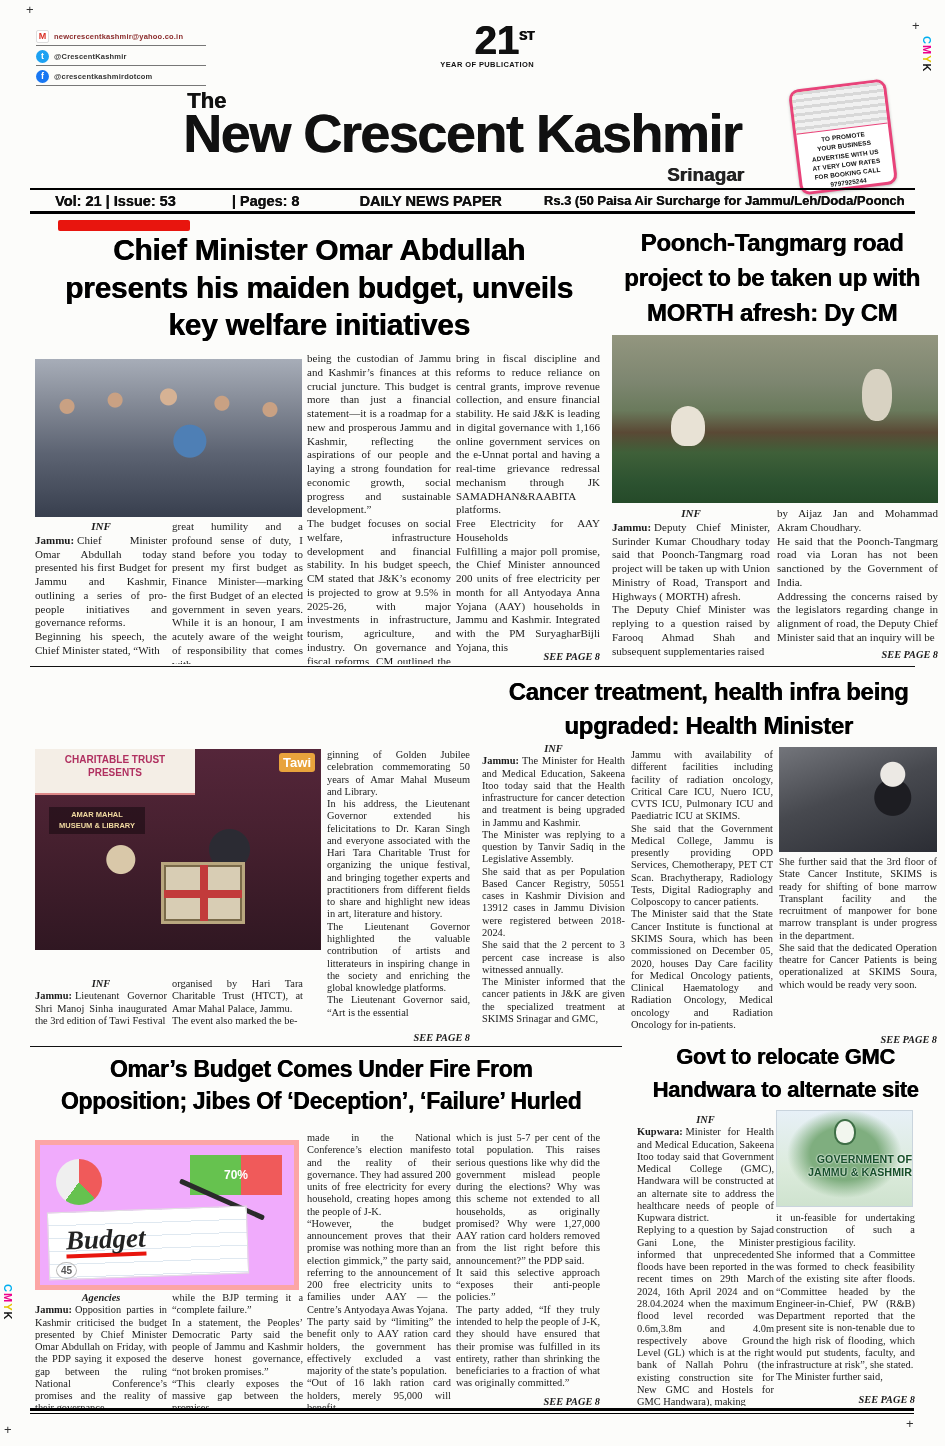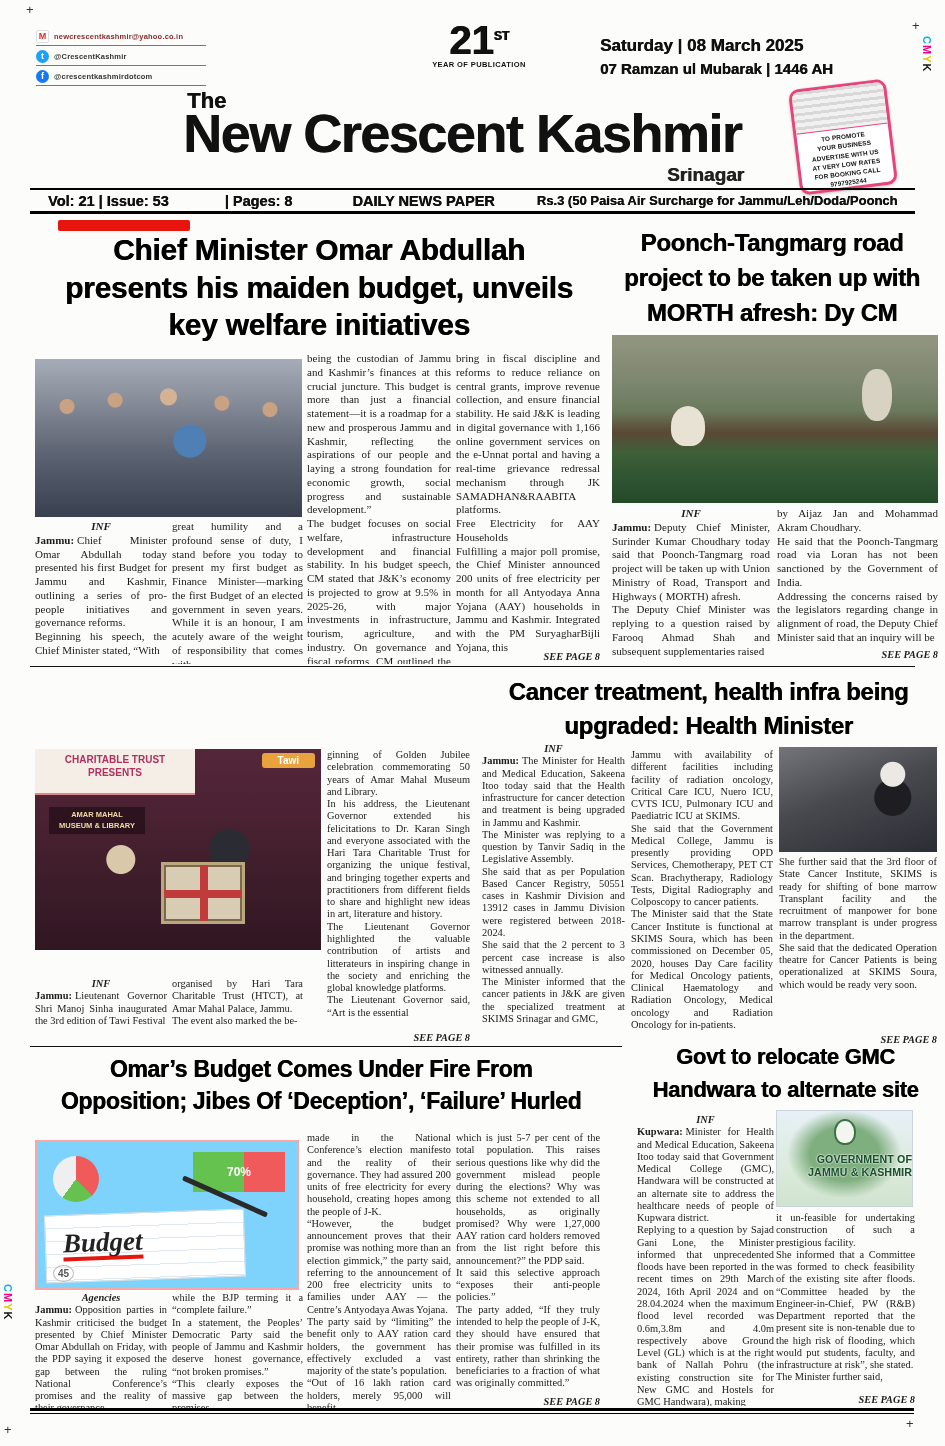--- a/index.html
+++ b/index.html
@@ -23,21 +23,21 @@
   .cy{color:#00aeef}.mg{color:#ec008c}.yl{color:#e3c400}.k{color:#111}
   
   .srow{display:flex;align-items:center;gap:5px;border-bottom:1px solid #777;padding-bottom:2px;margin-bottom:4px}
   .ic{width:13px;height:13px;border-radius:50%;color:#fff;font:bold 9px/13px "Liberation Sans",sans-serif;
       text-align:center;display:inline-block;flex:none}
   .ic.gmail{background:#fff;color:#d93025;border-radius:2px;border:1px solid #ddd;line-height:11px}
   .ic.twitter{background:#1da1f2}
   .ic.fb{background:#1877f2}
   .slabel{font-size:7.5px;font-weight:bold;color:#333;letter-spacing:.2px}
   .slabel.email{color:#8a2a2a}
-  .yb{text-align:center}
+  .yb{text-align:right}
   .yb-num{font-size:40px;line-height:.9;font-weight:700;text-shadow:1px 0 0 #000}
   .yb-num sup{font-size:12px;vertical-align:super}
   .yb-cap{font-size:7.5px;font-weight:bold;letter-spacing:.4px;margin-top:2px}
   .dates div{font-weight:700;text-shadow:.4px 0 0 #000}
   .advert{border:3px solid #e8437a;border-radius:10px;background:#fff;transform:rotate(-7deg);overflow:hidden;
           box-shadow:0 1px 3px rgba(0,0,0,.25)}
   .advert .mini{height:42px;background:
       repeating-linear-gradient(180deg,#d8d8d8 0 3px,#f1f1f1 3px 7px),
       linear-gradient(90deg,#e9b765 0 18%,transparent 18%);border-bottom:1px solid #e8437a}
   .advert .adtext{font-size:6.4px;line-height:1.45;font-weight:bold;text-align:center;padding:3px 1px;
@@ -57,33 +57,33 @@
       linear-gradient(180deg,#a7adb8 0%,#888e9a 25%,#5c6372 60%,#383f4e 100%)}
   .photo2{background:
       linear-gradient(180deg,#93967f 0%,#7d8670 28%,#6a7a5c 45%,#5a4935 58%,#3f6039 70%,#2c5230 88%,#254a29 100%)}
   .photo3{background:
       radial-gradient(circle at 30% 55%,#d9c8a9 0 14px,transparent 15px),
       radial-gradient(circle at 68% 50%,#2b2b33 0 20px,transparent 21px),
       linear-gradient(180deg,#55263a 0%,#46202f 45%,#301722 100%)}
   .banner{position:absolute;left:0;top:0;width:160px;height:46px;background:#f4eee6;color:#b03060;
       font-weight:bold;font-size:10px;line-height:1.3;text-align:center;padding-top:4px;white-space:pre-line;
       border-bottom:2px solid #d88}
-  .tawi{position:absolute;right:6px;top:4px;background:#e8a33c;color:#fff;font-weight:bold;font-size:10px;
-      padding:2px 16px;border-radius:3px}
+  .tawi{position:absolute;right:6px;top:4px;background:#e8a33c;color:#fff;font-weight:bold;font-size:13px;
+      padding:2px 4px;border-radius:3px}
   .poster{position:absolute;left:14px;top:58px;width:96px;background:rgba(20,10,14,.55);color:#f0d9a0;
       font-weight:bold;font-size:7.5px;line-height:1.4;text-align:center;padding:3px 2px;white-space:pre-line}
   .gift{position:absolute;left:44%;top:56%;width:84px;height:62px;background:#d8cdb4;border:3px solid #b9a77f;
       box-shadow:0 0 0 2px #7a6a4a inset}
   .gift:before{content:"";position:absolute;left:46%;top:0;width:8px;height:100%;background:#c23b3b}
   .gift:after{content:"";position:absolute;left:0;top:46%;width:100%;height:8px;background:#c23b3b}
   .photo4{background:
       radial-gradient(circle at 72% 26%,#ece9e4 0 12px,transparent 13px),
       radial-gradient(circle at 72% 48%,#1d1d22 0 18px,transparent 19px),
       linear-gradient(160deg,#73757b 0%,#47494f 45%,#2b2d34 100%)}
-  .illus{position:absolute;background:#7dd3fc;border:2px solid #fca5a5;overflow:hidden}
+  .illus{position:absolute;background:#f0abfc;border:5px solid #fca5a5;overflow:hidden}
   .illus .pie{position:absolute;left:16px;top:14px;width:46px;height:46px;border-radius:50%;
       background:conic-gradient(#f05a5a 0 38%,#66c24f 38% 60%,#efefef 60%)}
   .illus .block{position:absolute;right:12px;top:10px;width:92px;height:40px;
       background:linear-gradient(90deg,#66c24f 0 55%,#f05a5a 55%);display:flex;align-items:center;
       justify-content:center;color:#fff;font-weight:bold;font-size:12px}
   .illus .pen{position:absolute;right:26px;top:52px;width:92px;height:5px;background:#2a2a2a;
       transform:rotate(24deg);border-radius:2px}
   .illus .paper{position:absolute;left:8px;bottom:8px;width:200px;height:68px;background:
       repeating-linear-gradient(180deg,#fff 0 12px,#dfe8f0 12px 13px);border:1px solid #e0e0e0;
       transform:rotate(-2deg)}
@@ -130,41 +130,37 @@
       <span class="ic fb">f</span>
       <span class="slabel">@crescentkashmirdotcom</span>
     </div>
   </div>
 
   <div class="abs yb" style="left:424px;top:22px;width:110px">
     <div class="yb-num"><span>21</span><sup>ST</sup></div>
     <div class="yb-cap">YEAR OF PUBLICATION</div>
   </div>
 
-  <div class="abs dates" style="left:600px;top:36px;width:315px">
-    <div style="font-size:17px">Saturday | 08 March  2025</div>
-    <div style="font-size:15px;margin-top:4px">07 Ramzan ul Mubarak | 1446 AH</div>
-  </div>
 
   <div class="abs heavy" style="left:187px;top:88px;font-size:22px">The</div>
   <div class="abs heavy" style="left:183px;top:102px;font-size:54px;letter-spacing:-1.5px;white-space:nowrap">New Crescent Kashmir</div>
   <div class="abs heavy" style="left:592px;top:164px;width:152px;text-align:right;font-size:19px;color:#222">Srinagar</div>
 
   <div class="abs advert" style="left:794px;top:84px;width:98px;height:106px">
     <div class="mini"></div>
     <div class="adtext">TO PROMOTE
 YOUR BUSINESS
 ADVERTISE WITH US
 AT VERY LOW RATES
 FOR BOOKING CALL
 9797925244</div>
   </div>
 
   <div class="abs infobar" style="left:30px;top:188px;width:885px;height:26px">
-    <span style="margin-left:18px">Vol: 21 | Issue: 53</span>
+    <span style="margin-left:25px">Vol: 21 | Issue: 53</span>
     <span style="margin-left:56px">| Pages: 8</span>
     <span style="margin-left:60px">DAILY  NEWS PAPER</span>
     <span style="margin-left:42px;font-size:13px">Rs.3 (50 Paisa Air Surcharge for Jammu/Leh/Doda/Poonch</span>
   </div>
 
   <div class="abs redbar" style="left:58px;top:220px;width:132px;height:11px"></div>
 
   <div class="abs hl" style="left:36px;top:231px;width:566px;font-size:30px;line-height:1.25">Chief Minister Omar Abdullah
 presents his maiden budget, unveils
 key welfare initiatives</div>

